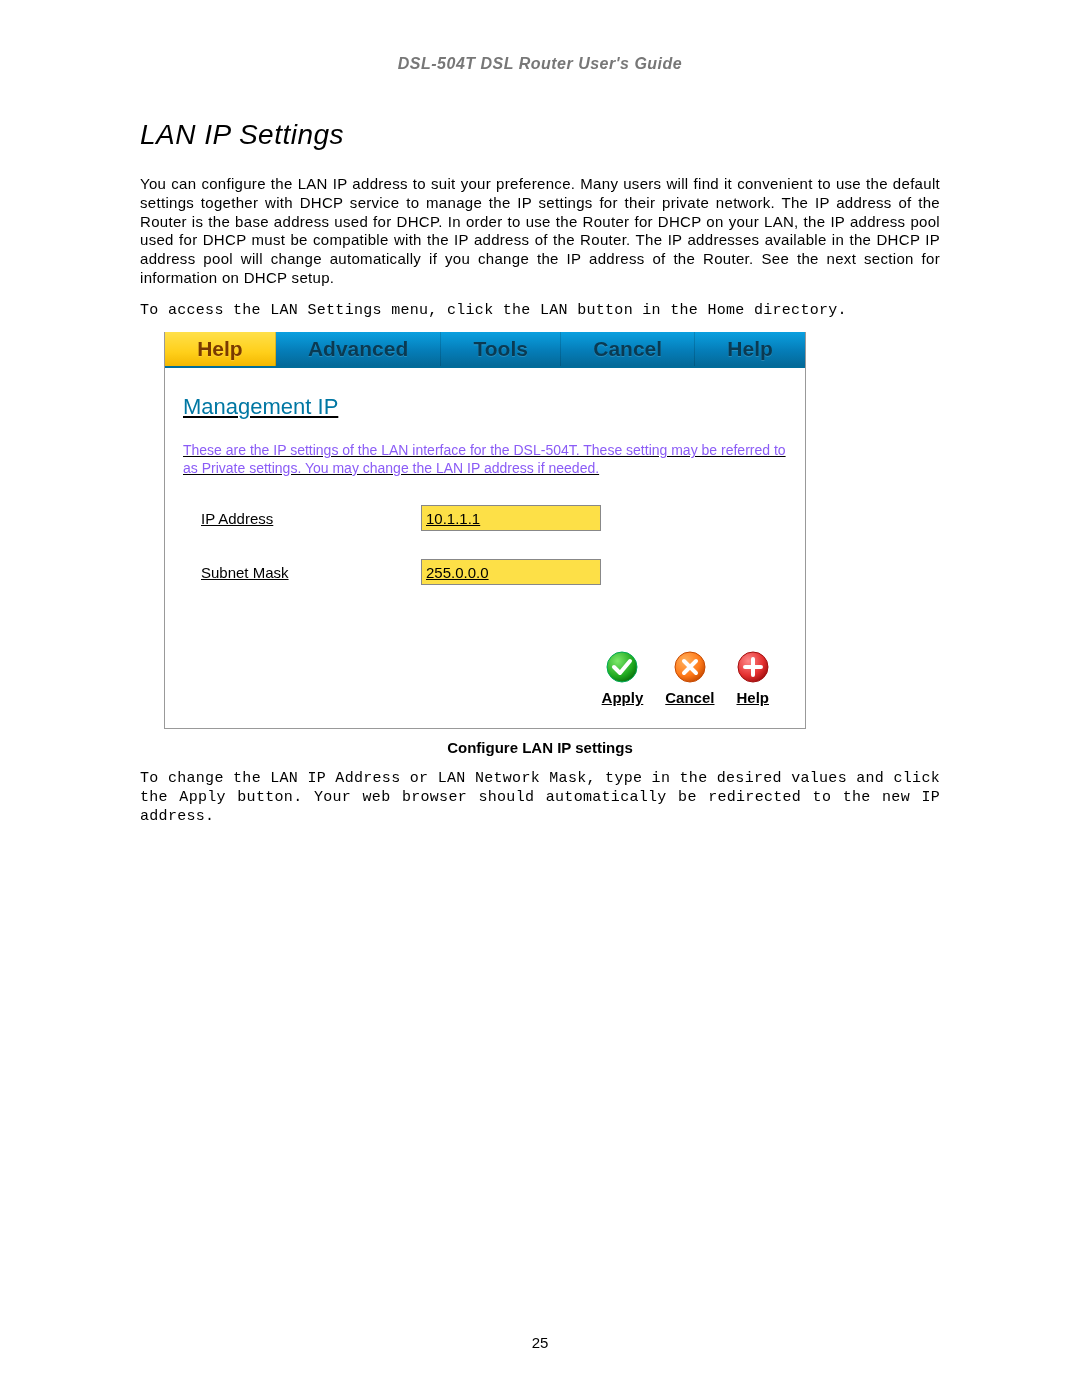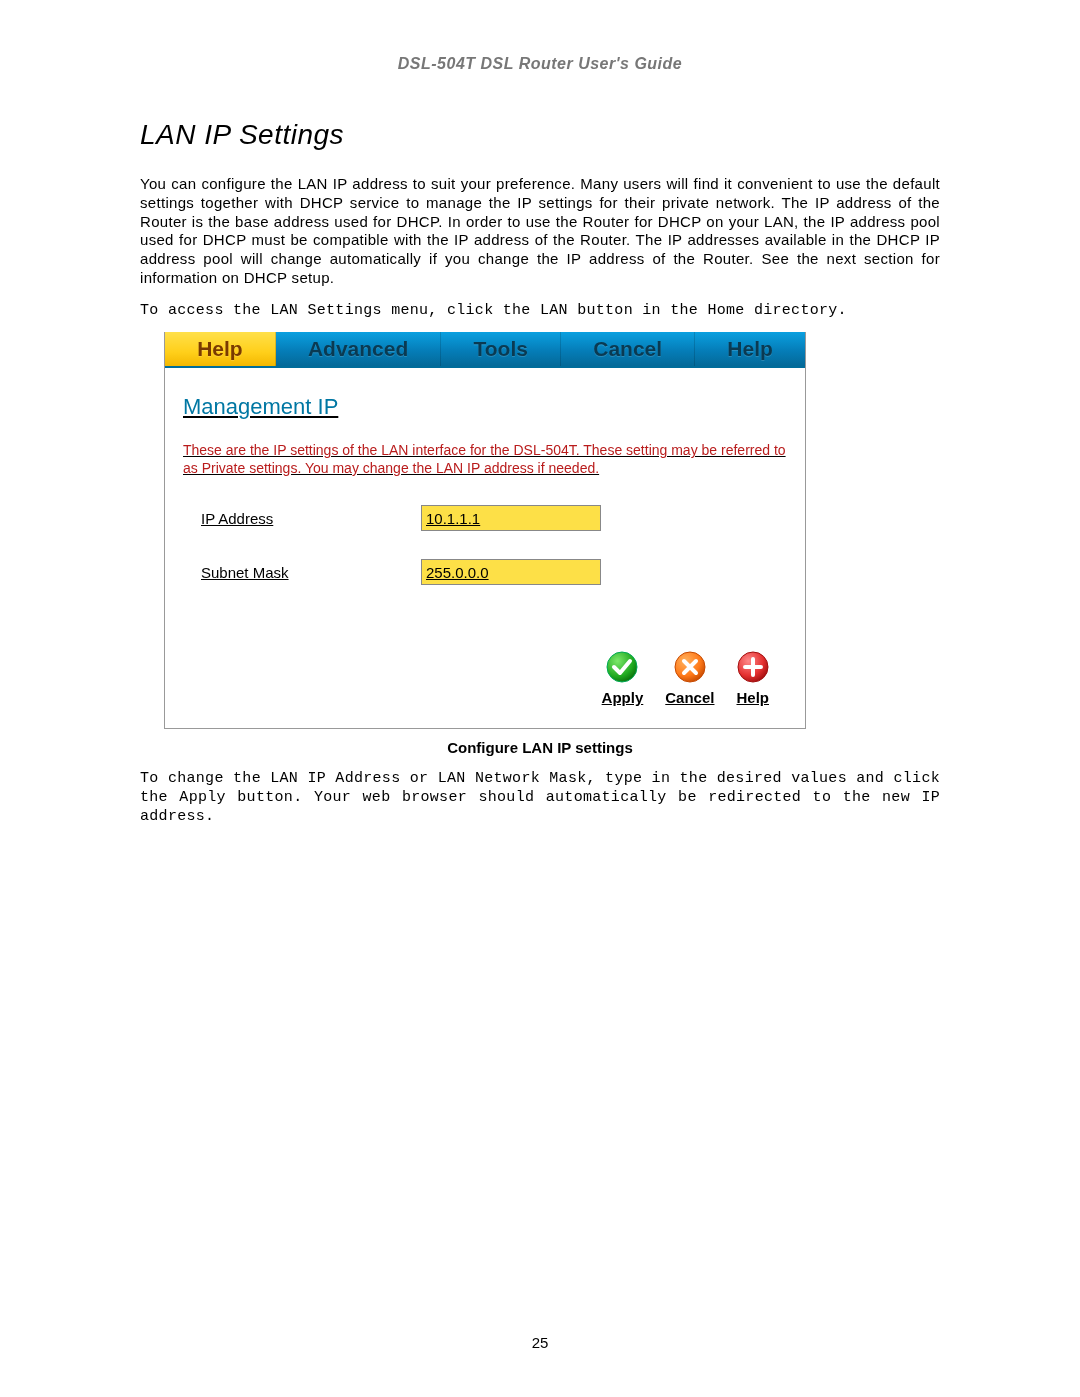--- a/index.html
+++ b/index.html
@@ -83,21 +83,21 @@
   }
   .panel-heading {
     color: #0077a3;
     font-size: 22px;
     font-family: "Trebuchet MS", Arial, sans-serif;
     margin: 6px 0 22px 0;
   }
   .panel-desc {
     font-size: 14px;
     line-height: 1.25;
-    color: #b91c1c;
+    color: #8b5cf6;
     margin-bottom: 28px;
   }
   .form-row {
     display: flex;
     align-items: center;
     margin-bottom: 28px;
   }
   .form-label {
     width: 220px;
     padding-left: 18px;

